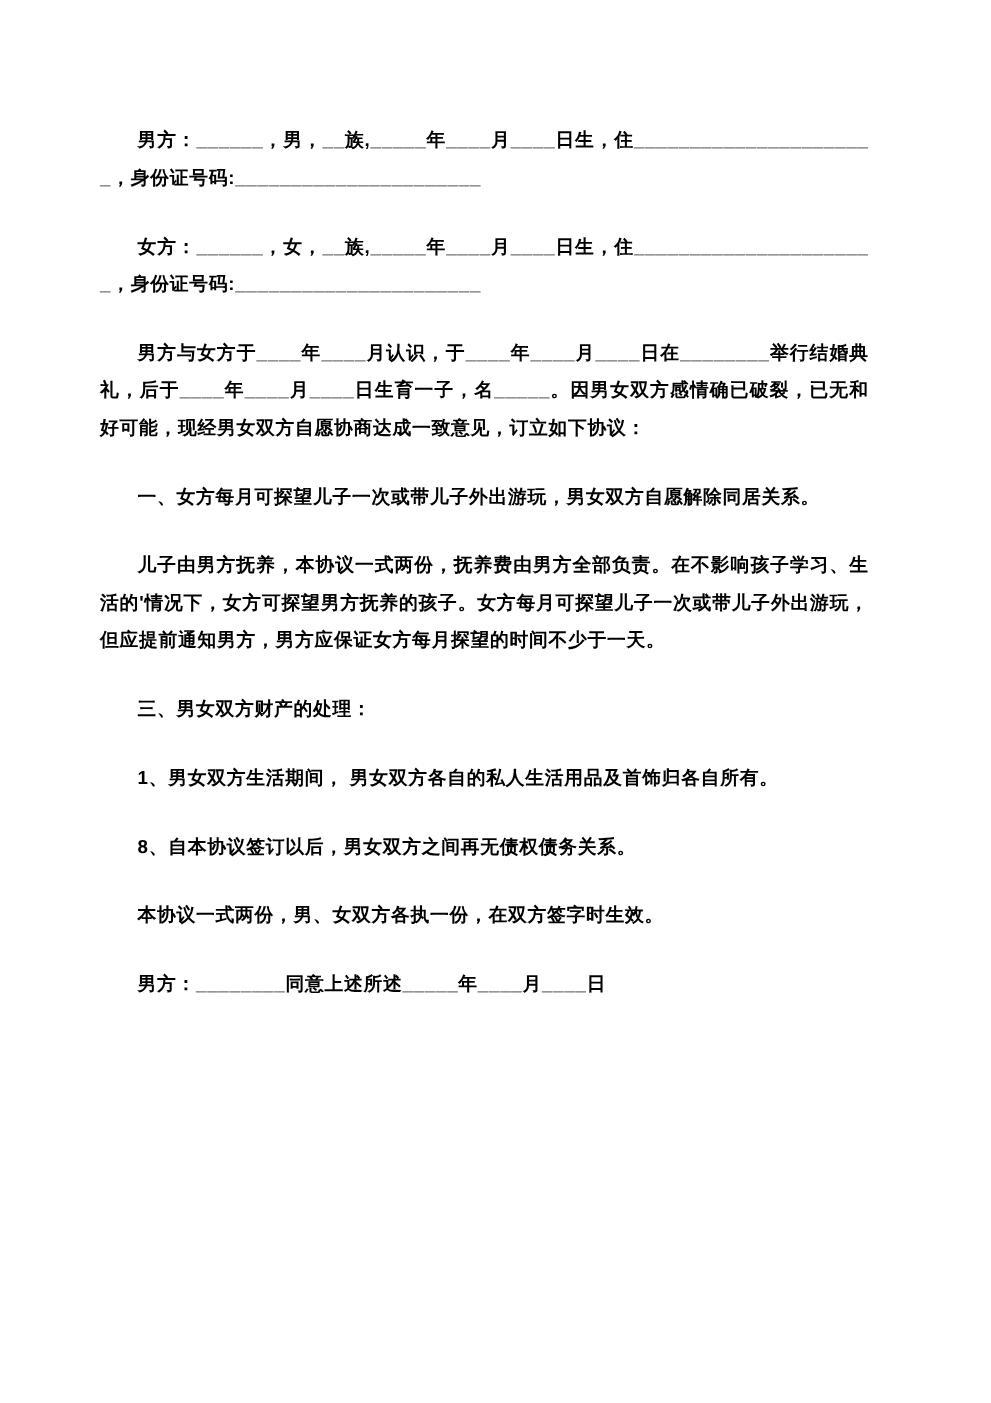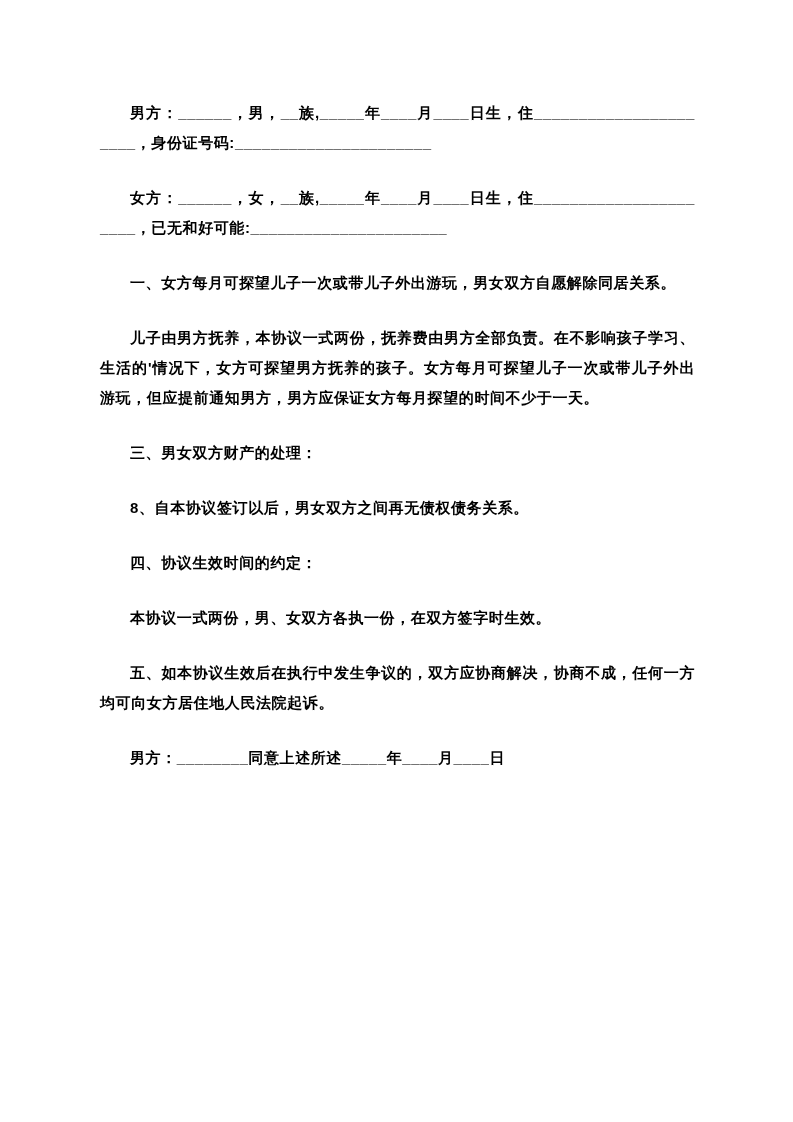--- a/index.html
+++ b/index.html
@@ -9,43 +9,43 @@
   }
   body {
     width: 793px;
     height: 1122px;
     font-family: "Liberation Sans", "DejaVu Sans", sans-serif;
   }
   .page {
     box-sizing: border-box;
     width: 793px;
     height: 1122px;
-    padding: 98px 98px 40px 100px;
+    padding: 98px 98px 40px 80px;
     background: #ffffff;
     overflow: hidden;
   }
   .doc-para {
     margin: 0 0 25px 0;
     font-size: 15px;
     font-weight: bold;
     color: #000000;
     line-height: 30px;
     text-indent: 2em;
     letter-spacing: 0.6px;
     word-break: break-all;
     text-align: justify;
   }
 </style>
 </head>
 <body>
 
 <div class="page">
   <p class="doc-para">男方：______，男，__族,_____年____月____日生，住______________________，身份证号码:______________________</p>
-  <p class="doc-para">女方：______，女，__族,_____年____月____日生，住______________________，已无和好可能:______________________</p>
+  <p class="doc-para">女方：______，女，__族,_____年____月____日生，住______________________，身份证号码:______________________</p>
+  <p class="doc-para">男方与女方于____年____月认识，于____年____月____日在________举行结婚典礼，后于____年____月____日生育一子，名_____。因男女双方感情确已破裂，已无和好可能，现经男女双方自愿协商达成一致意见，订立如下协议：</p>
   <p class="doc-para">一、女方每月可探望儿子一次或带儿子外出游玩，男女双方自愿解除同居关系。</p>
   <p class="doc-para">儿子由男方抚养，本协议一式两份，抚养费由男方全部负责。在不影响孩子学习、生活的'情况下，女方可探望男方抚养的孩子。女方每月可探望儿子一次或带儿子外出游玩，但应提前通知男方，男方应保证女方每月探望的时间不少于一天。</p>
   <p class="doc-para">三、男女双方财产的处理：</p>
+  <p class="doc-para">1、男女双方生活期间， 男女双方各自的私人生活用品及首饰归各自所有。</p>
   <p class="doc-para">8、自本协议签订以后，男女双方之间再无债权债务关系。</p>
-  <p class="doc-para">四、协议生效时间的约定：</p>
   <p class="doc-para">本协议一式两份，男、女双方各执一份，在双方签字时生效。</p>
-  <p class="doc-para">五、如本协议生效后在执行中发生争议的，双方应协商解决，协商不成，任何一方均可向女方居住地人民法院起诉。</p>
   <p class="doc-para">男方：________同意上述所述_____年____月____日</p>
 </div>
 
 </body></html>

